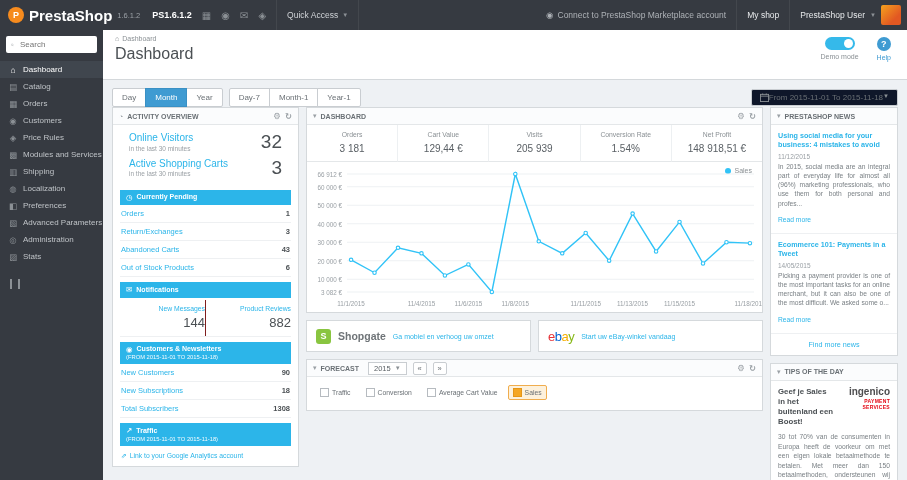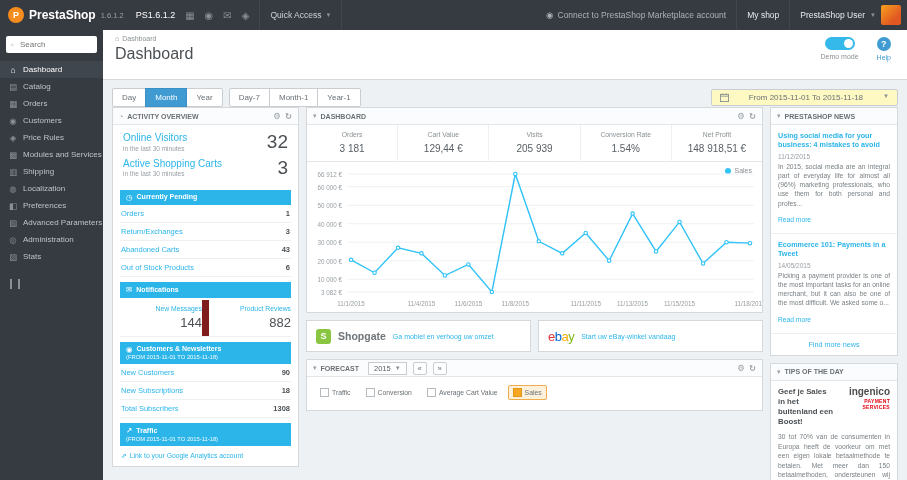--- a/index.html
+++ b/index.html
@@ -5,23 +5,23 @@
   html,body{margin:0;padding:0}
   body{
     width:907px;height:480px;position:relative;overflow:hidden;
     font-family:"Liberation Sans","DejaVu Sans",sans-serif;
     background:#eef1f4;color:#4b5054;
   }
   
   .topbar{position:absolute;top:0;left:0;width:907px;height:30px;background:#363a41;display:flex;align-items:center;color:#cfd2d6;font-size:8.5px;z-index:20}
   .brand{display:flex;align-items:center;gap:5px;padding:0 8px}
   .brand-logo{width:16px;height:16px;border-radius:50%;background:#f68b1e;color:#fff;font-size:9px;font-weight:bold;display:flex;align-items:center;justify-content:center;flex:none}
-  .brand-name{color:#fff;font-weight:bold;font-size:12px}
+  .brand-name{color:#fff;font-weight:bold;font-size:15px}
   .brand-ver{color:#9ba0a6;font-size:7.5px}
-  .shop-name{color:#fff;font-weight:normal;margin:0 10px 0 4px;font-size:9px}
+  .shop-name{color:#fff;font-weight:bold;margin:0 10px 0 4px;font-size:9px}
   .tb-icons{display:flex;gap:10px;color:#8b9095;font-size:10px;margin-right:10px}
   .tb-ico{cursor:pointer}
   .quick-access{display:flex;align-items:center;gap:4px;color:#cfd2d6;padding:0 10px;height:30px;border-left:1px solid #43474d;border-right:1px solid #43474d;cursor:pointer}
   .caret{font-size:6px;color:#8b9095}
   .tb-spacer{flex:1}
   .marketplace{display:flex;align-items:center;gap:4px;color:#aeb2b7;padding:0 10px;cursor:pointer}
   .myshop{padding:0 10px;color:#e8eaec;border-left:1px solid #43474d;height:30px;display:flex;align-items:center;cursor:pointer}
   .user-menu{display:flex;align-items:center;gap:5px;padding:0 6px 0 10px;border-left:1px solid #43474d;height:30px;color:#e8eaec;cursor:pointer}
   .avatar{width:20px;height:20px;border-radius:2px;background:linear-gradient(135deg,#f6a21e 0%,#e25822 70%);flex:none}
   
@@ -48,49 +48,49 @@
   .content{padding:8px 9px 0}
   
   .filter-row{display:flex;align-items:center;margin-bottom:0}
   .btn-group{display:flex}
   .fbtn{background:#fff;border:1px solid #c9cdd1;color:#6a7075;font-size:8px;padding:4px 9px;font-family:inherit;cursor:pointer}
   .btn-group .fbtn + .fbtn{margin-left:-1px}
   .btn-group .fbtn:first-child{border-radius:2px 0 0 2px}
   .btn-group .fbtn:last-child{border-radius:0 2px 2px 0}
   .fbtn.active{background:#3f9bd2;border-color:#3a90c4;color:#fff;position:relative}
   .group-gap{width:6px}
-  .date-btn{margin-left:auto;display:flex;align-items:flex-start;gap:20px;background:#fef9c3;border:1px solid #c9cdd1;color:#6a7075;font-size:8px;padding:3px 8px;border-radius:2px;cursor:pointer}
+  .date-btn{margin-left:auto;display:flex;align-items:flex-start;gap:0;background:#0f172a;border:1px solid #c9cdd1;color:#6a7075;font-size:8px;padding:3px 8px;border-radius:2px;cursor:pointer}
   
   .cols{display:flex;gap:7px;align-items:flex-start}
   .col-a{width:187px;flex:none}
   .col-b{flex:1;min-width:0}
   .col-c{width:128px;flex:none}
   
   .panel{background:#fff;border:1px solid #d5d9dc;box-sizing:border-box}
   .panel-h{height:16px;display:flex;align-items:center;gap:4px;padding:0 6px;background:#fbfcfd;border-bottom:1px solid #e4e7e9;color:#6a7075;font-size:7px;font-weight:bold}
   .ph-grow{flex:1}
   .hicon{color:#9aa0a5;font-size:8.5px;cursor:pointer;line-height:1}
   .caret-ico{color:#9aa0a5;font-size:7px}
   
-  .visitors{padding:7px 10px 2px}
+  .visitors{padding:7px 16px 2px}
   .v-row{display:flex;align-items:flex-start;margin-bottom:6px}
   .v-label{color:#2cb5e9;font-size:10px;line-height:1.15;cursor:pointer}
   .v-sub{color:#9aa0a5;font-size:6.5px;margin-top:1px}
   .v-val{margin-left:auto;font-size:19px;color:#4b5054;line-height:1}
   .sec-bar{margin:5px 7px 0;background:#2cb5e9;color:#fff;padding:3px 6px;font-size:7px;font-weight:bold;line-height:1.25;cursor:pointer}
   .sb-line1{display:flex;align-items:center;gap:4px}
   .sb-sub{font-size:5.8px;font-weight:normal;opacity:.95}
   .sec-ico{font-size:7.5px}
   .srows{margin:0 7px}
   .srow{display:flex;align-items:center;padding:4px 1px;border-bottom:1px solid #eef0f2;font-size:7.5px}
   .srow-label{color:#2cb5e9;cursor:pointer}
   .srow-val{margin-left:auto;color:#4b5054;font-weight:bold}
   .notif-cells{display:flex;margin:2px 7px 0;border-bottom:1px solid #eef0f2}
   .ncell{flex:1;text-align:right;padding:5px 0 6px;cursor:pointer}
-  .ncell + .ncell{border-left:7px solid #7f1d1d}
+  .ncell + .ncell{border-left:1px solid #7f1d1d}
   .n-label{color:#2cb5e9;font-size:6.8px}
   .n-val{color:#4b5054;font-size:13px;margin-top:3px}
   .ga-row{display:flex;align-items:center;gap:3px;padding:6px 8px;font-size:6.8px;color:#2cb5e9;cursor:pointer}
   
   .kpis{display:flex}
   .kpi{flex:1;text-align:center;padding:6px 2px 7px;border-right:1px solid #edf0f2;border-bottom:1px solid #e4e7e9;min-width:0;cursor:pointer}
   .kpi:last-child{border-right:0}
   .kpi-label{font-size:6.8px;color:#8a9094;white-space:nowrap;overflow:hidden}
   .kpi-val{font-size:10px;color:#5a6065;margin-top:5px;white-space:nowrap;overflow:hidden}
   .kpi.active{flex:1.25;background:#31b4e8;border-color:#31b4e8}

